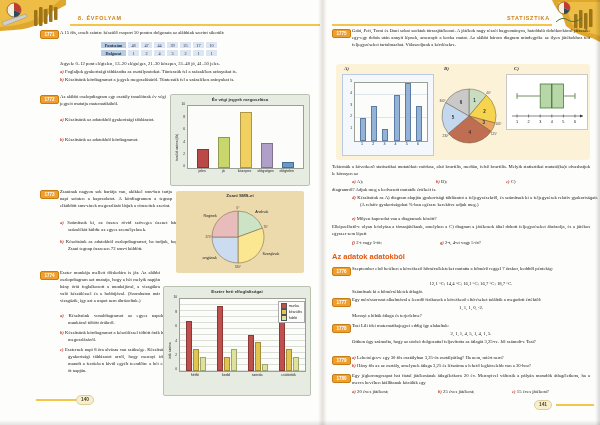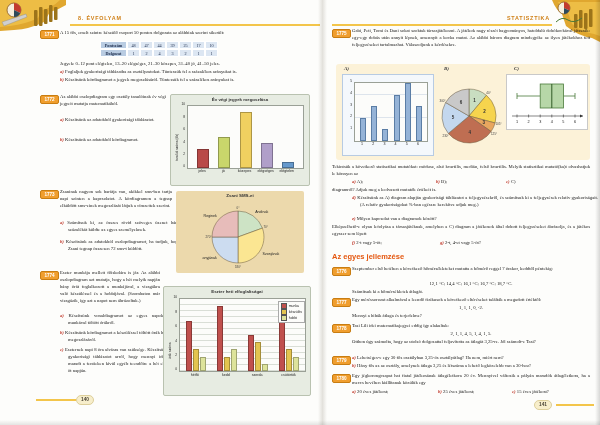--- a/index.html
+++ b/index.html
@@ -287,21 +287,21 @@
   <div class="abs txt" style="left:352px;top:179px"><span class="red">a)</span> <span>A);</span></div>
   <div class="abs txt" style="left:436px;top:179px"><span class="red">b)</span> <span>B);</span></div>
   <div class="abs txt" style="left:506px;top:179px"><span class="red">c)</span> <span>C)</span></div>
   <div class="abs txt" style="left:332px;top:187px;width:258px">diagramról? Adjuk meg a leolvasott mutatók értékeit is.</div>
   <div class="abs txt hang" style="left:352px;top:195px;width:238px"><span class="red">d)</span> <span>Készítsünk az A) diagram alapján gyakorisági táblázatot a feljegyzésekről, és számítsuk ki a feljegyzések relatív gyakoriságait. (A relatív gyakoriságokat %-ban egészre kerekítve adjuk meg.)</span></div>
   <div class="abs txt hang" style="left:352px;top:216px;width:238px"><span class="red">e)</span> <span>Milyen kapcsolat van a diagramok között?</span></div>
   <div class="abs txt" style="left:332px;top:224px;width:258px">Elképzelhető-e olyan lefolyása a társasjátéknak, amelyben a C) diagram a játékosok által dobott feljegyzéseket ábrázolja, és a játékos egyszer sem lépett</div>
   <div class="abs txt" style="left:352px;top:240px"><span class="red">f)</span> <span>2-t vagy 5-öt;</span></div>
   <div class="abs txt" style="left:440px;top:240px"><span class="red">g)</span> <span>2-t, 4-et vagy 5-öt?</span></div>
 
-  <div class="abs section-title" style="left:332px;top:252px">Az egyes jellemzése</div>
+  <div class="abs section-title" style="left:332px;top:252px">Az adatok adatokból</div>
 
   <div class="abs badge" style="left:332px;top:267px">1776</div>
   <div class="abs txt" style="left:352px;top:266px;width:238px">Szeptember első hetében a következő hőmérsékleteket mutatta a hőmérő reggel 7 órakor, keddtől péntekig:</div>
   <div class="abs txt center" style="left:352px;top:281px;width:238px">12,1 °C;   14,4 °C;   16,1 °C;   16,7 °C;   18,7 °C.</div>
   <div class="abs txt" style="left:352px;top:289px;width:238px">Számítsuk ki a hőmérsékletek átlagát.</div>
 
   <div class="abs badge" style="left:332px;top:298px">1777</div>
   <div class="abs txt" style="left:352px;top:297px;width:238px">Egy méréssorozat alkalmával a leendő fizikusok a következő eltéréseket találták a megadott értéktől:</div>
   <div class="abs txt center" style="left:352px;top:305px;width:238px">1,   1,   1,   0,   -2.</div>
   <div class="abs txt" style="left:352px;top:313px;width:238px">Mennyi a hibák átlaga és terjedelme?</div>

